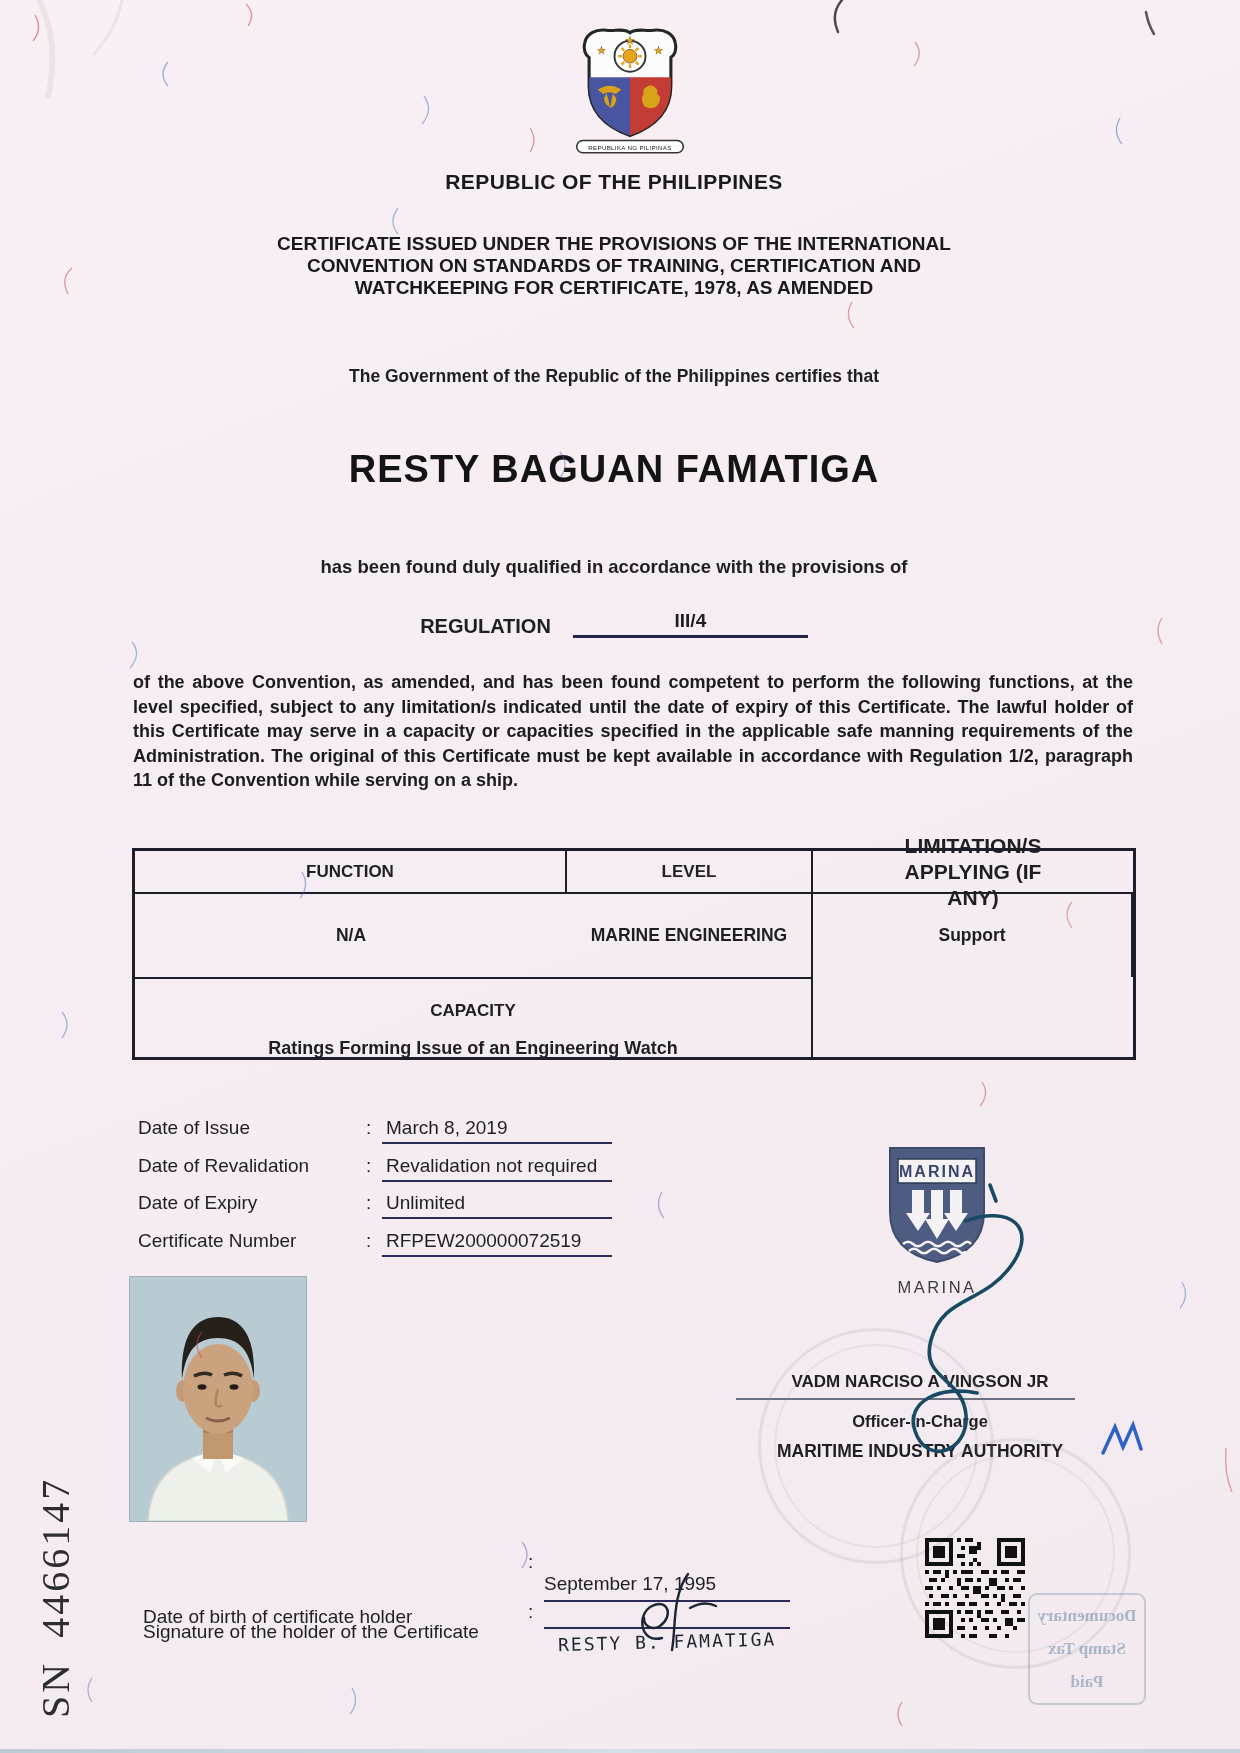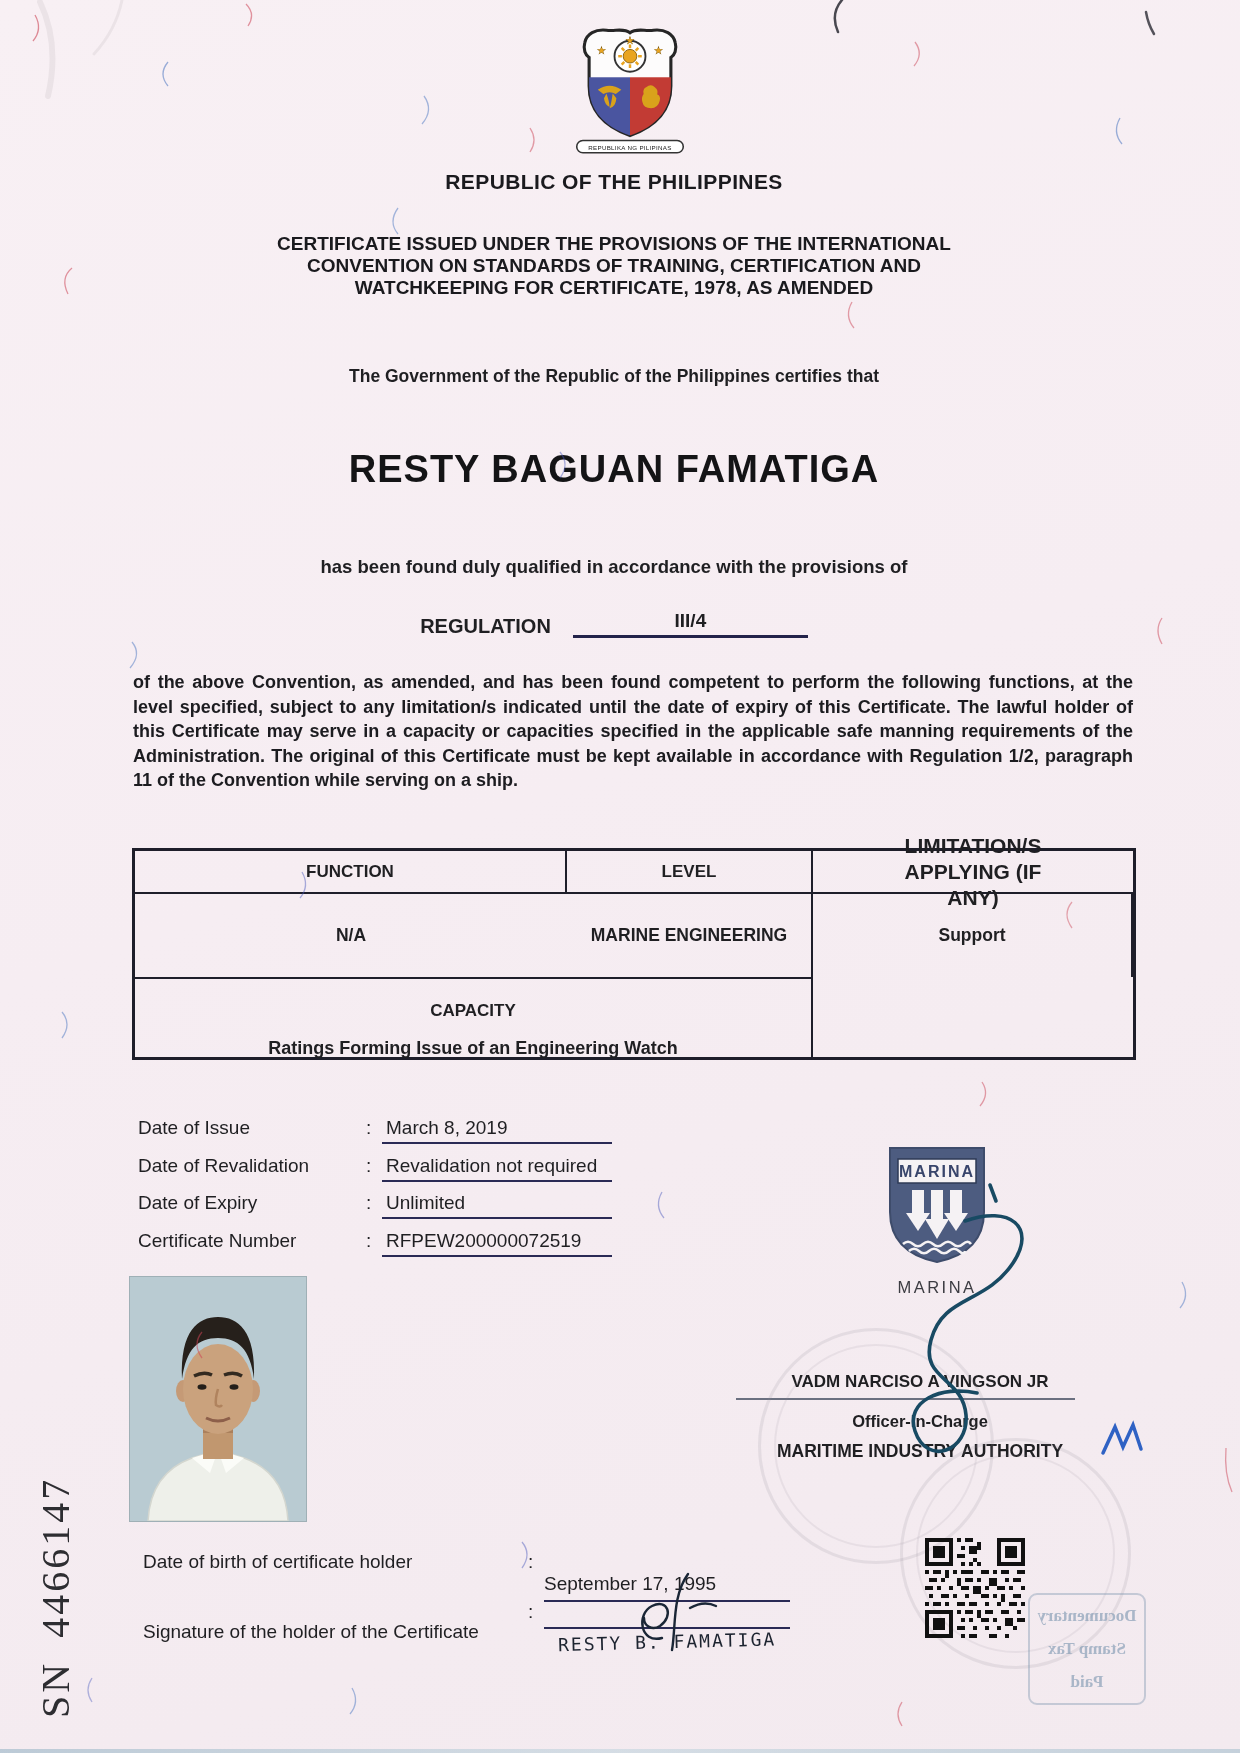--- a/index.html
+++ b/index.html
@@ -58,21 +58,21 @@
     outline:1px solid #9fb0b6; background:#bccfd6;}
 
   
   .sig-name{top:1372px; left:720px; width:400px; text-align:center; font-size:17px; font-weight:bold;}
   .sig-rule{top:1398px; left:736px; width:339px; border-top:2px solid #6b7080; height:0;}
   .sig-title{top:1412px; left:720px; width:400px; text-align:center; font-size:16.5px; font-weight:bold;}
   .sig-org{top:1441px; left:720px; width:400px; text-align:center; font-size:17.5px; font-weight:bold;}
 
   
   .foot-label{font-size:19px;}
-  .dob-label{left:143px; top:1551px;}
+  .dob-label{left:143px; top:1606px;}
   .dob-colon{left:528px; top:1551px; font-size:19px;}
   .dob-value{left:544px; top:1549px; width:246px; font-size:19px;
     border-bottom:2.5px solid #2a2a55; padding-bottom:5px;margin-top:24px;}
   .sig-label{left:143px; top:1601px;margin-top:20px;}
   .sig-colon{left:528px; top:1601px; font-size:19px;}
   .sig-line{left:544px; top:1575px; width:246px; height:52px; border-bottom:2.5px solid #2a2a55;}
   .holder-sig-text{left:558px; top:1631px; width:240px; font-family:"DejaVu Sans Mono",monospace;
     font-size:18px; letter-spacing:2px; color:#1d2430; transform:rotate(-1.5deg); white-space:nowrap;}
 
   

